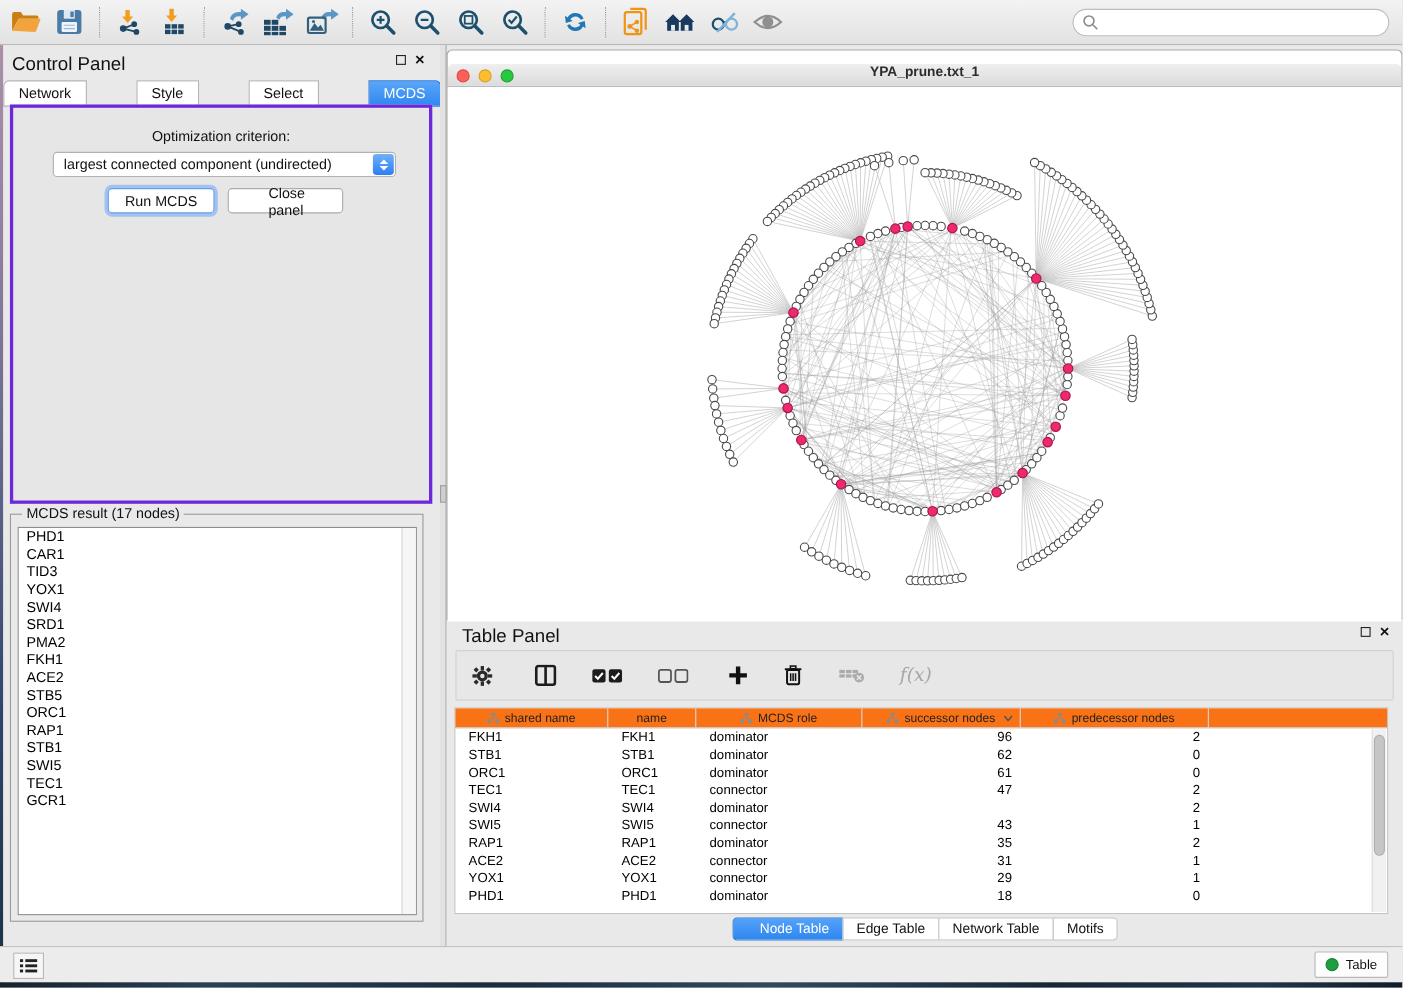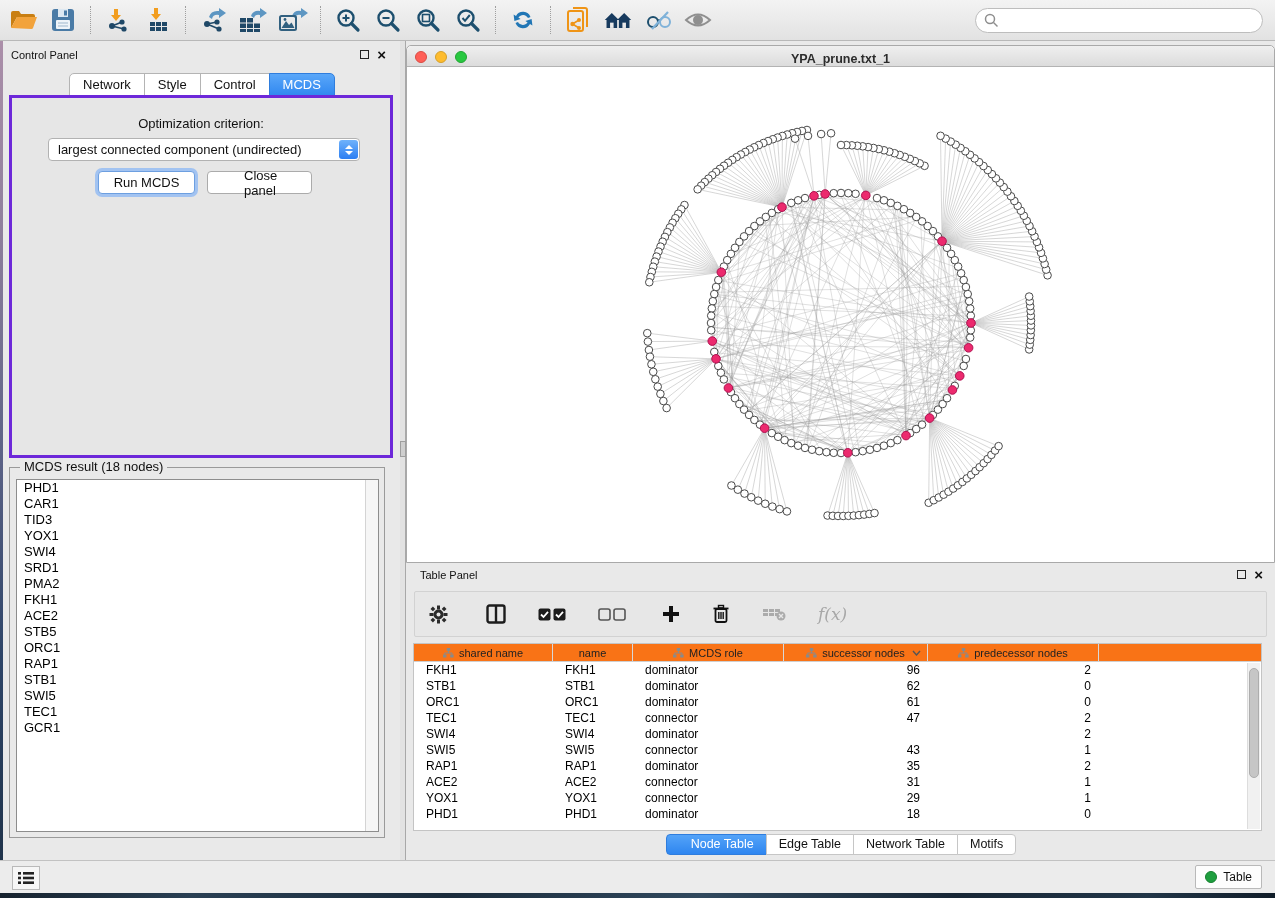--- a/index.html
+++ b/index.html
@@ -19,26 +19,26 @@
   #search-icon-svg { position:absolute; left:9px; top:5px; }
 
   
   #left-strip { left:0; top:41px; width:3px; height:852px;
     background:linear-gradient(180deg,#ab8fa9 0%,#8f7f9d 22%,#5d6387 48%,#2e4568 72%,#1d3046 100%); }
   #bottom-strip { left:0; top:893px; width:1275px; height:5px;
     background:linear-gradient(90deg,#16222e,#2a4054 15%,#1b2c3c 35%,#31495e 55%,#182736 75%,#223648 90%,#101c28); }
 
   
   #control-panel { left:3px; top:41px; width:397px; height:819px; background:#e9e9e9; }
-  .panel-title { font-size:11px; color:#111; }
+  .panel-title { font-size:17px; color:#111; }
   .panel-icons { position:absolute; display:flex; gap:8px; align-items:center; }
   .float-icon { width:9px; height:9px; border:1.5px solid #222; display:inline-block; }
   .close-icon { font-size:15px; font-weight:bold; color:#111; line-height:9px; }
 
-  #cp-tabs { left:0; top:32px; width:397px; display:flex; justify-content:center; }
+  #cp-tabs { left:0; top:32px; width:397px; display:flex; justify-content:space-between; }
   .cp-tab { font-size:13px; padding:3px 13px 4px; background:#fff; border:1px solid #b4b4b4;
     margin-right:-1px; color:#111; }
   .cp-tab:first-child { border-radius:5px 0 0 0; }
   .cp-tab.active { background:linear-gradient(180deg,#5aa7f9,#2f87f0); color:#fff; border-color:#2f7ddd;
     border-radius:0 5px 0 0; }
 
   #cp-inner { left:6px; top:54px; width:384px; height:363px; background:#e6e6e6; border:3px solid #6d28d9; }
   #criterion-label { width:100%; text-align:center; top:18px; font-size:13px; color:#111; }
   #criterion-select { left:36px; top:40px; width:312px; height:23px; background:#fff;
     border:1px solid #b2b2b2; border-radius:4px; font-size:13px; display:flex; align-items:center;
@@ -67,21 +67,21 @@
   
   #splitter { left:400px; top:41px; width:6px; height:819px; background:#e2e2e2; border-right:1px solid #a8a8a8; }
   #splitter-handle { position:absolute; left:0; top:400px; width:6px; height:16px; background:#cfcfcf;
     border:1px solid #9e9e9e; }
 
   
   #network-window { left:406px; top:45px; width:869px; height:518px; border:1px solid #a9a9a9;
     border-radius:5px 5px 0 0; background:#fff; }
   #nw-titlebar { height:21px; background:linear-gradient(180deg,#efefef,#dcdcdc);
     border-bottom:1px solid #b3b3b3; border-radius:5px 5px 0 0; position:relative;
-    display:flex; align-items:flex-end; justify-content:center; }
+    display:flex; align-items:flex-start; justify-content:center;margin-top:12px; }
   .light { position:absolute; top:5px; width:12px; height:12px; border-radius:50%; }
   #light-red { left:8px; background:#ff5f57; border:0.5px solid #d94c44; }
   #light-yellow { left:28px; background:#febc2e; border:0.5px solid #d5a02a; }
   #light-green { left:48px; background:#28c840; border:0.5px solid #22a334; }
   #nw-title { font-size:12.5px; color:#2c2c2c; font-weight:600; }
   #net-canvas { width:867px; height:495px; background:#fff; }
 
   
   #table-panel { left:406px; top:565px; width:869px; height:295px; background:#e9e9e9; }
   #tp-toolbar { left:8px; top:26px; width:853px; height:46px; background:#e7e7e7;
@@ -283,39 +283,39 @@
 <div id="control-panel" class="abs">
   <span class="panel-title abs" style="left:8px;top:8px">Control Panel</span>
   <span class="panel-icons" style="right:14px;top:9px">
     <span class="float-icon"></span>
     <span class="close-icon">×</span>
   </span>
 
   <div id="cp-tabs" class="abs">
       <span class="cp-tab">Network</span>
       <span class="cp-tab">Style</span>
-      <span class="cp-tab">Control</span>
+      <span class="cp-tab">Select</span>
       <span class="cp-tab active">MCDS</span>
     </div>
 
   <div id="cp-inner" class="abs">
     <div id="criterion-label" class="abs">Optimization criterion:</div>
     <div id="criterion-select" class="abs">
       <span>largest connected component (undirected)</span>
       <span id="criterion-stepper">
         <span class="tri-up"></span>
           <span class="tri-dn"></span>
       </span>
     </div>
     <div id="run-btn" class="cp-btn">Run MCDS</div>
     <div id="closepanel-btn" class="cp-btn">Close panel</div>
   </div>
 
   <div id="mcds-fieldset" class="abs">
-    <span id="mcds-legend">MCDS result (18 nodes)</span>
+    <span id="mcds-legend">MCDS result (17 nodes)</span>
     <div id="mcds-list">
       <div id="mcds-items">
           <div class="mcds-item">PHD1</div>
           <div class="mcds-item">CAR1</div>
           <div class="mcds-item">TID3</div>
           <div class="mcds-item">YOX1</div>
           <div class="mcds-item">SWI4</div>
           <div class="mcds-item">SRD1</div>
           <div class="mcds-item">PMA2</div>
           <div class="mcds-item">FKH1</div>

